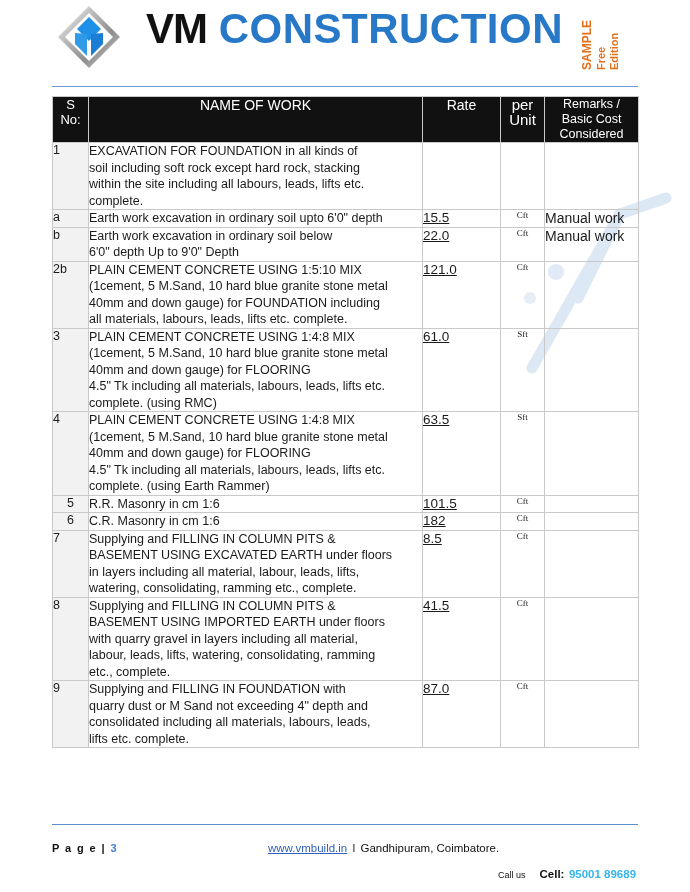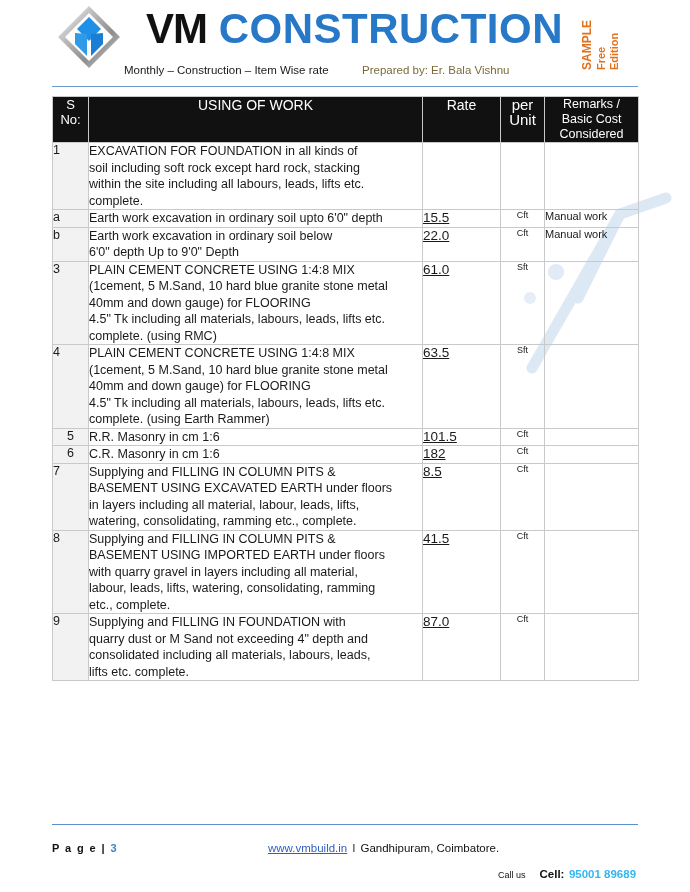--- a/index.html
+++ b/index.html
@@ -172,23 +172,24 @@
     font-size: 13.5px;
     padding: 3px 4px 4px 7px;
     color: #1a1a1a;
     text-decoration: underline;
   }
   td.unit {
     font-size: 9px;
     text-align: center;
     padding: 5px 2px 4px 2px;
     color: #1a1a1a;
+    font-family: Liberation Serif, serif;
   }
   td.rem {
-    font-size: 11px;
+    font-size: 14px;
     padding: 5px 3px 4px 5px;
     color: #1a1a1a;
   }
 
   
   #footer {
     position: absolute;
     left: 0;
     top: 824px;
     width: 690px;
@@ -282,42 +283,38 @@
   <div id="brand">
     <span class="vm">VM</span><span>&nbsp;</span><span class="construction">CONSTRUCTION</span>
   </div>
 
   <div id="sample-stamp">
     <span class="l1">SAMPLE</span>
     <span class="l2">Free</span>
     <span class="l3">Edition</span>
   </div>
 
-  <div id="subtitle-row">
-    <div id="doc-subtitle">Monthly – Construction – Item Wise rate</div>
-    <div id="prepared-by">Prepared by: Er. Bala Vishnu</div>
-  </div>
 
   <div id="header-rule"></div>
 </div>
 
 <div id="sheet">
   <table class="rate-table">
     <colgroup>
       <col class="c-sno">
         <col class="c-name">
         <col class="c-rate">
         <col class="c-unit">
         <col class="c-rem">
     </colgroup>
     <thead>
       <tr>
         <th class="h-sno" style="white-space:pre-line">S
 No:</th>
-        <th class="h-name">USING OF WORK</th>
+        <th class="h-name">NAME OF WORK</th>
         <th class="h-rate">Rate</th>
         <th class="h-unit" style="white-space:pre-line">per
 Unit</th>
         <th class="h-rem" style="white-space:pre-line">Remarks /
 Basic Cost
 Considered</th>
       </tr>
     </thead>
     <tbody id="table-body">
         <tr>
@@ -339,20 +336,30 @@
         </tr>
         <tr>
           <td class="sno">b</td>
           <td class="name">Earth work excavation in ordinary soil below
 6'0" depth Up to 9'0" Depth</td>
           <td class="rate">22.0</td>
           <td class="unit">Cft</td>
           <td class="rem">Manual work</td>
         </tr>
         <tr>
+          <td class="sno">2b</td>
+          <td class="name">PLAIN CEMENT CONCRETE USING 1:5:10 MIX
+(1cement, 5 M.Sand, 10 hard blue granite stone metal
+40mm and down gauge) for FOUNDATION including
+all materials, labours, leads, lifts etc. complete.</td>
+          <td class="rate">121.0</td>
+          <td class="unit">Cft</td>
+          <td class="rem"></td>
+        </tr>
+        <tr>
           <td class="sno">3</td>
           <td class="name">PLAIN CEMENT CONCRETE USING 1:4:8 MIX
 (1cement, 5 M.Sand, 10 hard blue granite stone metal
 40mm and down gauge) for FLOORING
 4.5" Tk including all materials, labours, leads, lifts etc.
 complete. (using RMC)</td>
           <td class="rate">61.0</td>
           <td class="unit">Sft</td>
           <td class="rem"></td>
         </tr>

